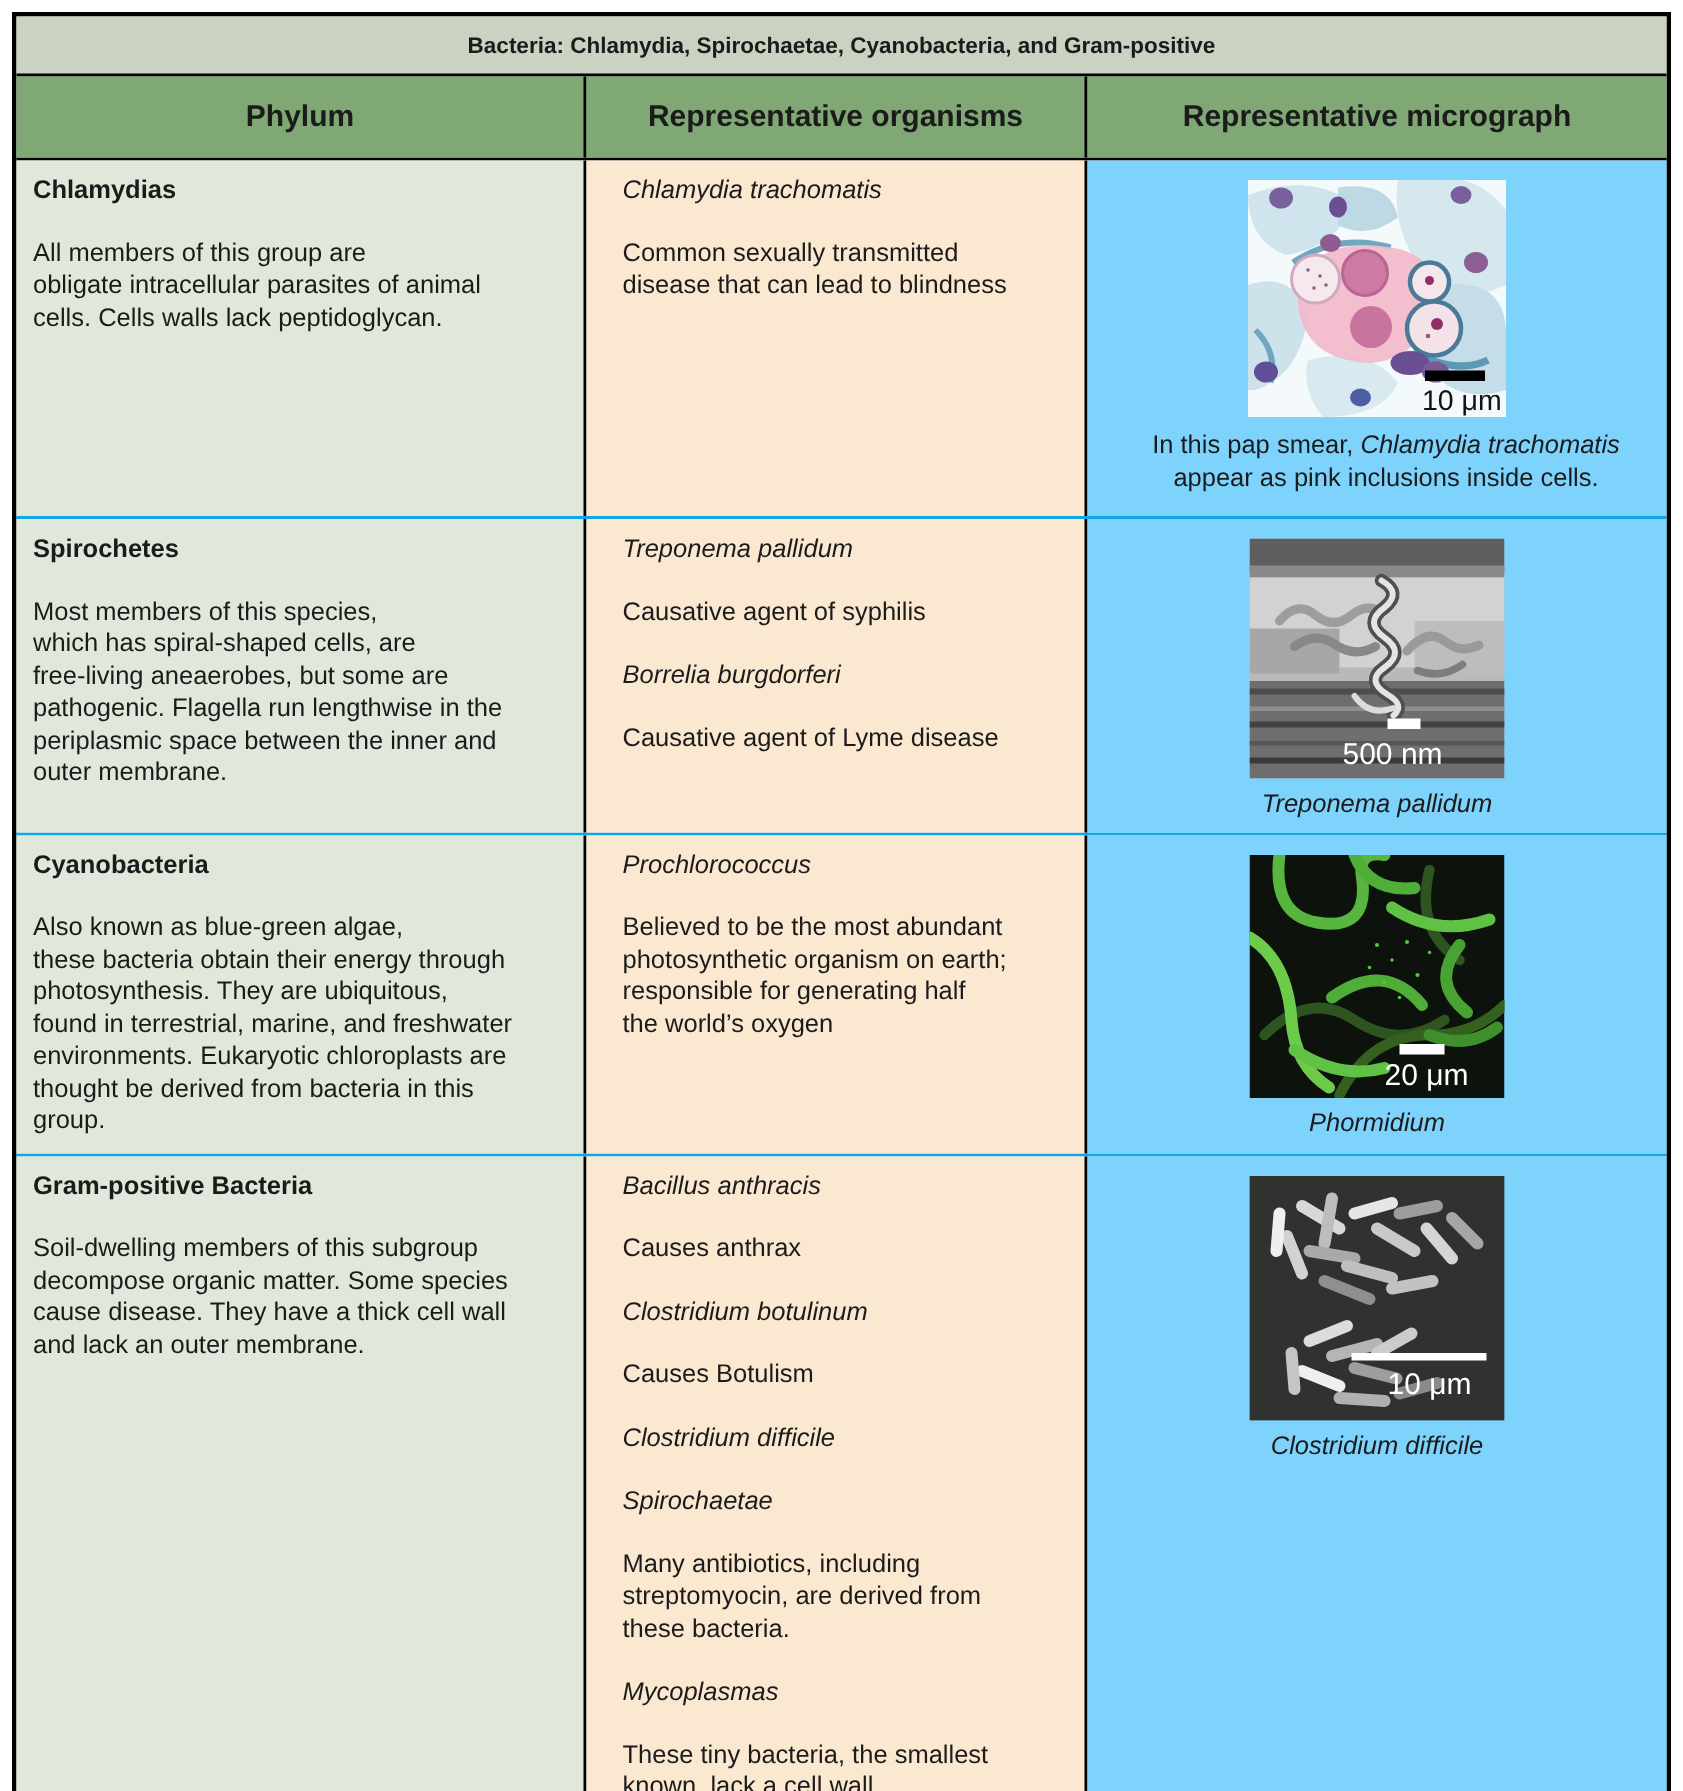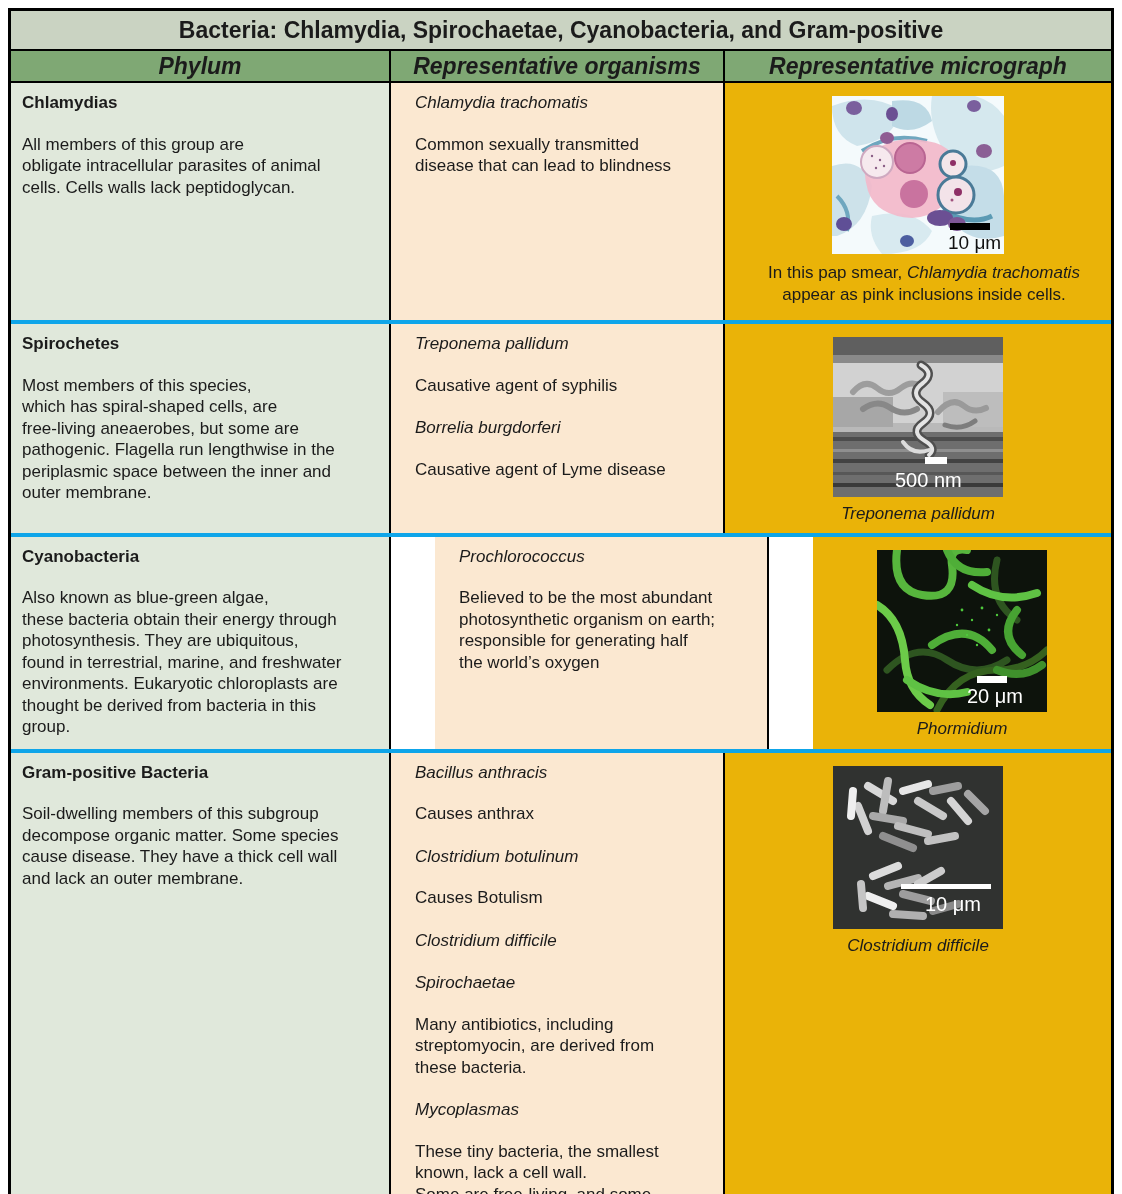--- a/index.html
+++ b/index.html
@@ -2,44 +2,44 @@
 <html><head>
 <meta charset="utf-8">
 <style>
   html,body{margin:0;padding:0;background:#ffffff;}
   body{width:1122px;height:1194px;font-family:"Liberation Sans",sans-serif;color:#1b1b1b;}
   .wrap{padding:8px;}
   .tbl{width:1106px;border:3px solid #000;box-sizing:border-box;background:#fff;}
   .title-row{
     background:#cad3c2;border-bottom:2px solid #000;height:38px;
     display:flex;align-items:center;justify-content:center;
-    font-weight:bold;font-size:23px;
+    font-weight:bold;font-size:15px;
   }
   .header-row{display:grid;grid-template-columns:380px 334px 1fr;border-bottom:2px solid #000;}
   .hcell{
-    background:#7fa874;height:30px;display:flex;align-items:center;justify-content:center;
-    font-weight:bold;font-size:23px;border-right:2px solid #000;box-sizing:border-box;font-style:italic;
+    background:#7fa874;height:54px;display:flex;align-items:center;justify-content:center;
+    font-weight:bold;font-size:20px;border-right:2px solid #000;box-sizing:border-box;
   }
   .hcell:last-child{border-right:none;}
-  .row{display:grid;grid-template-columns:380px 334px 1fr;border-bottom:4px solid #0ea5e9;}
+  .row{display:grid;grid-template-columns:380px 334px 1fr;border-bottom:2px solid #0ea5e9;}
   .row:last-child{border-bottom:none;}
   .cell{box-sizing:border-box;border-right:2px solid #000;overflow:hidden;font-size:17px;line-height:21.5px;}
   .cell:last-child{border-right:none;}
   .phylum-cell{background:#e0e8db;padding:9px 10px 8px 11px;}
   .org-cell{background:#fbe8d1;padding:9px 10px 8px 24px;}
-  .micro-cell{background:#eab308;padding:13px 8px 8px 8px;text-align:center;}
+  .micro-cell{background:#7dd3fc;padding:13px 8px 8px 8px;text-align:center;}
   .phylum-name{font-weight:bold;}
   .pre-line{white-space:pre-line;margin-top:20px;}
   .org-name{font-style:italic;}
   .org-entry{margin-bottom:21px;}
   .org-entry:last-child{margin-bottom:0;}
   .micro-img{display:block;margin:0 auto;}
   .cap-center{font-style:italic;margin-top:6px;}
   .cap-left{text-align:center;padding:2px 14px 0 26px;margin-top:6px;}
-  .r1{min-height:237px;} .r2{min-height:208px;} .r3{min-height:212px;gap:44px;} .r4{min-height:440px;}
+  .r1{min-height:237px;} .r2{min-height:208px;} .r3{min-height:212px;} .r4{min-height:440px;}
 </style>
 </head>
 <body>
 
 <div class="wrap">
   <div class="tbl">
 
     <div class="title-row">Bacteria: Chlamydia, Spirochaetae, Cyanobacteria, and Gram-positive</div>
 
     <div class="header-row">

